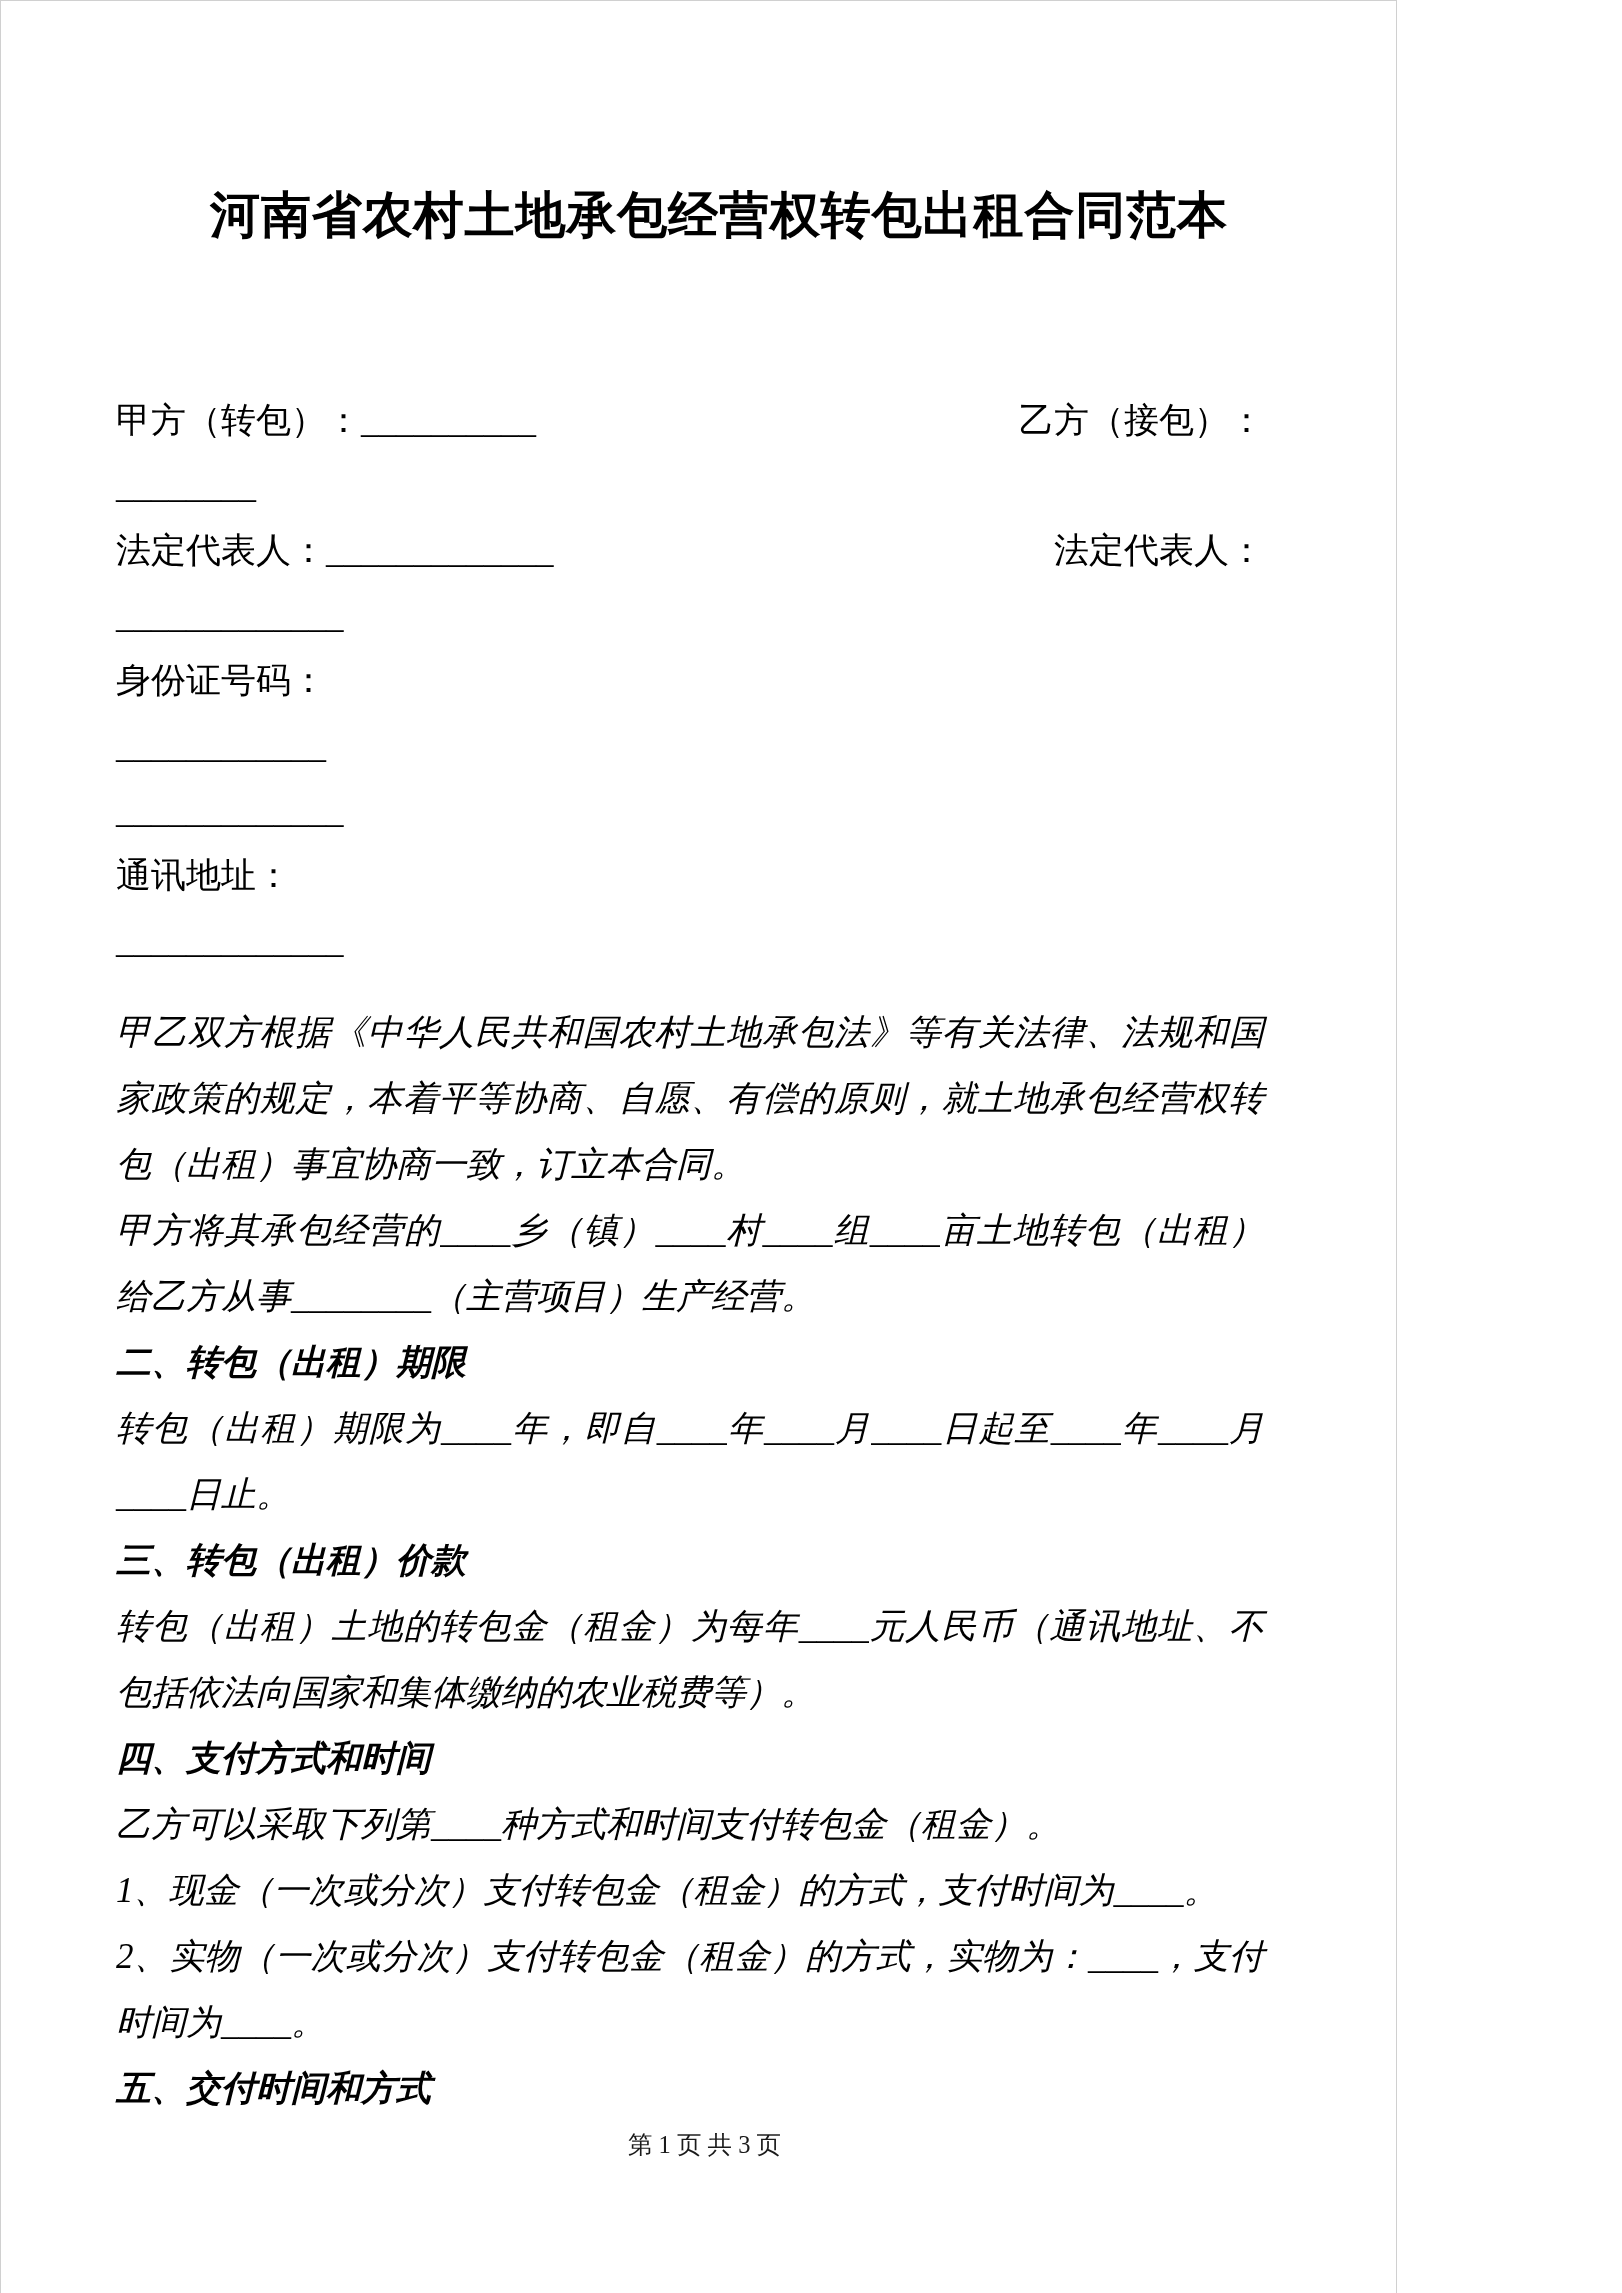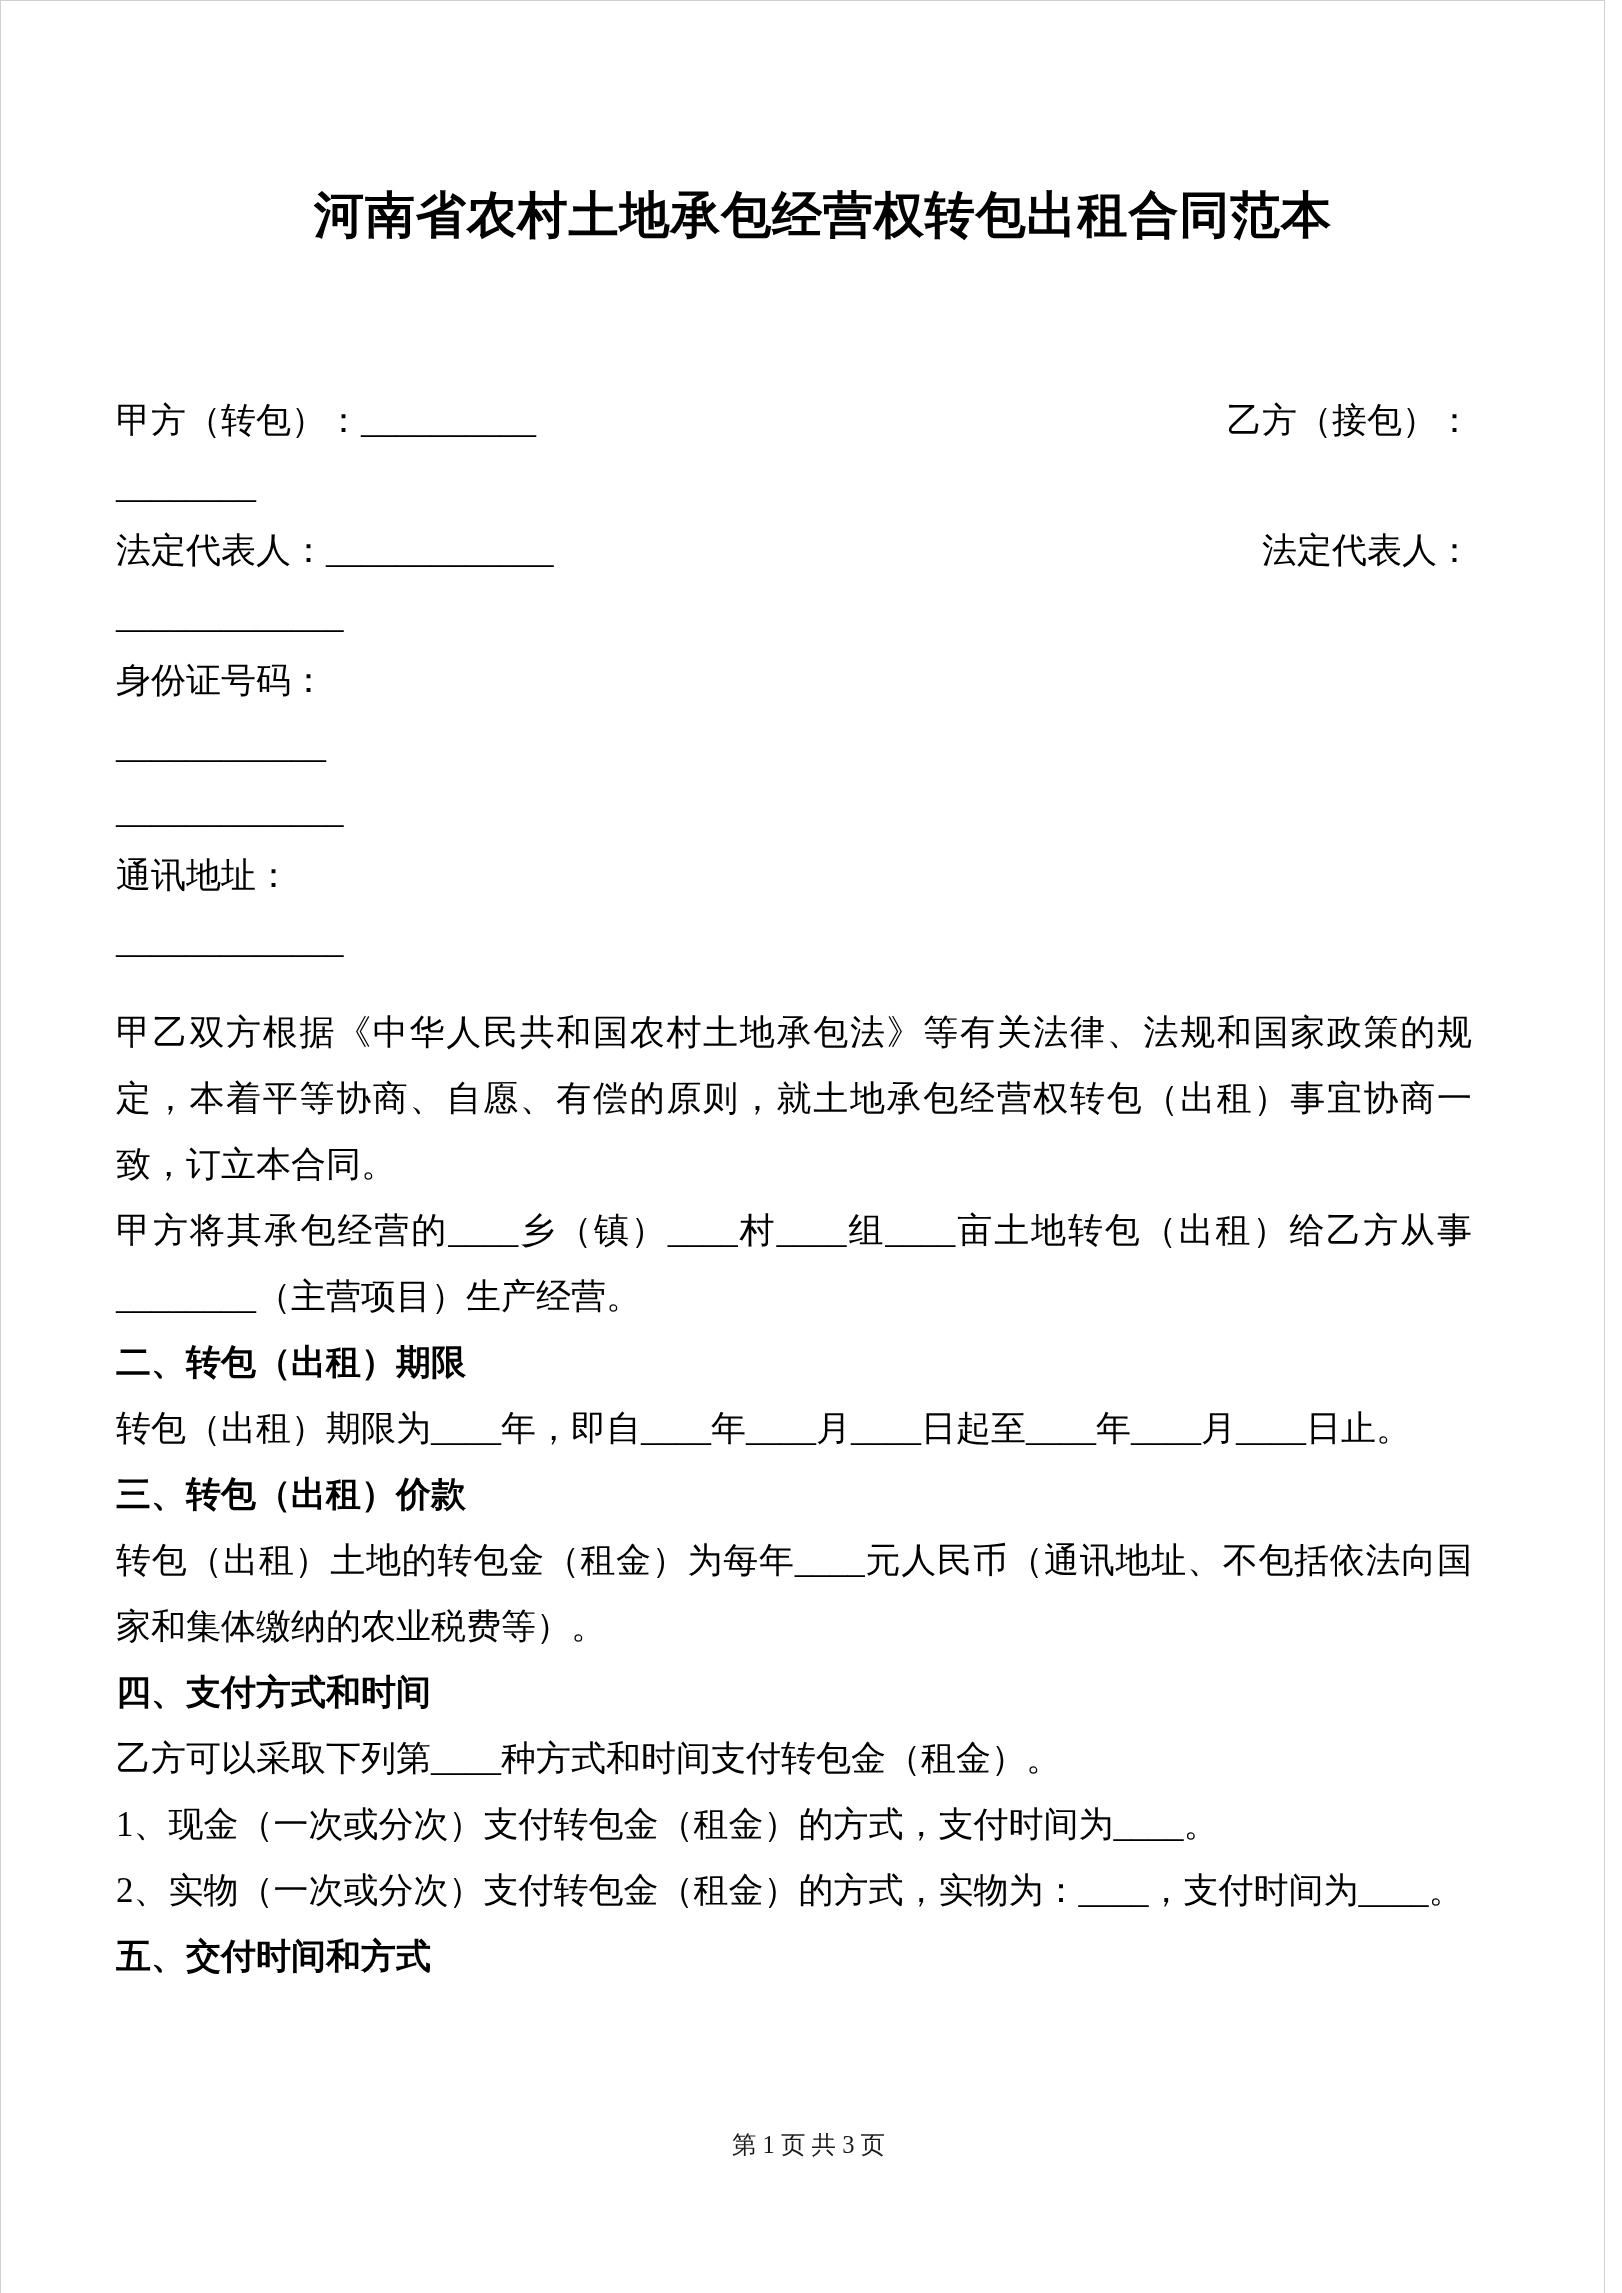--- a/index.html
+++ b/index.html
@@ -1,19 +1,19 @@
 <!DOCTYPE html>
 <html style="font-size:14.5px"><head>
 <meta charset="utf-8">
 <style>
   * { margin: 0; padding: 0; box-sizing: border-box; }
   html, body { background: #ffffff; }
   .page {
     position: relative;
-    width: 1605px;
+    width: 1397px;
     height: 2294px;
     background: #ffffff;
     border: 1.8px solid #d0d0d0;
     overflow: hidden;
     font-family: "Liberation Serif", "DejaVu Serif", serif;
     color: #000000;
   }
   .title {
     margin-top: 178px;
     padding: 0 132px 0 173px;
@@ -44,20 +44,21 @@
   }
   .blank { letter-spacing: 0; }
   .doc-body {
     margin-top: 27px;
     font-size: 35px;
     line-height: 66px;
   }
   .doc-body p {
     text-align: justify;
     text-justify: inter-ideograph;
+    font-style: italic;
   }
   .doc-body p.heading { font-weight: 700; text-align: left; }
   .footer {
     position: absolute;
     left: 12px;
     right: 0;
     bottom: 135px;
     text-align: center;
     font-size: 24.5px;
     line-height: 27px;

